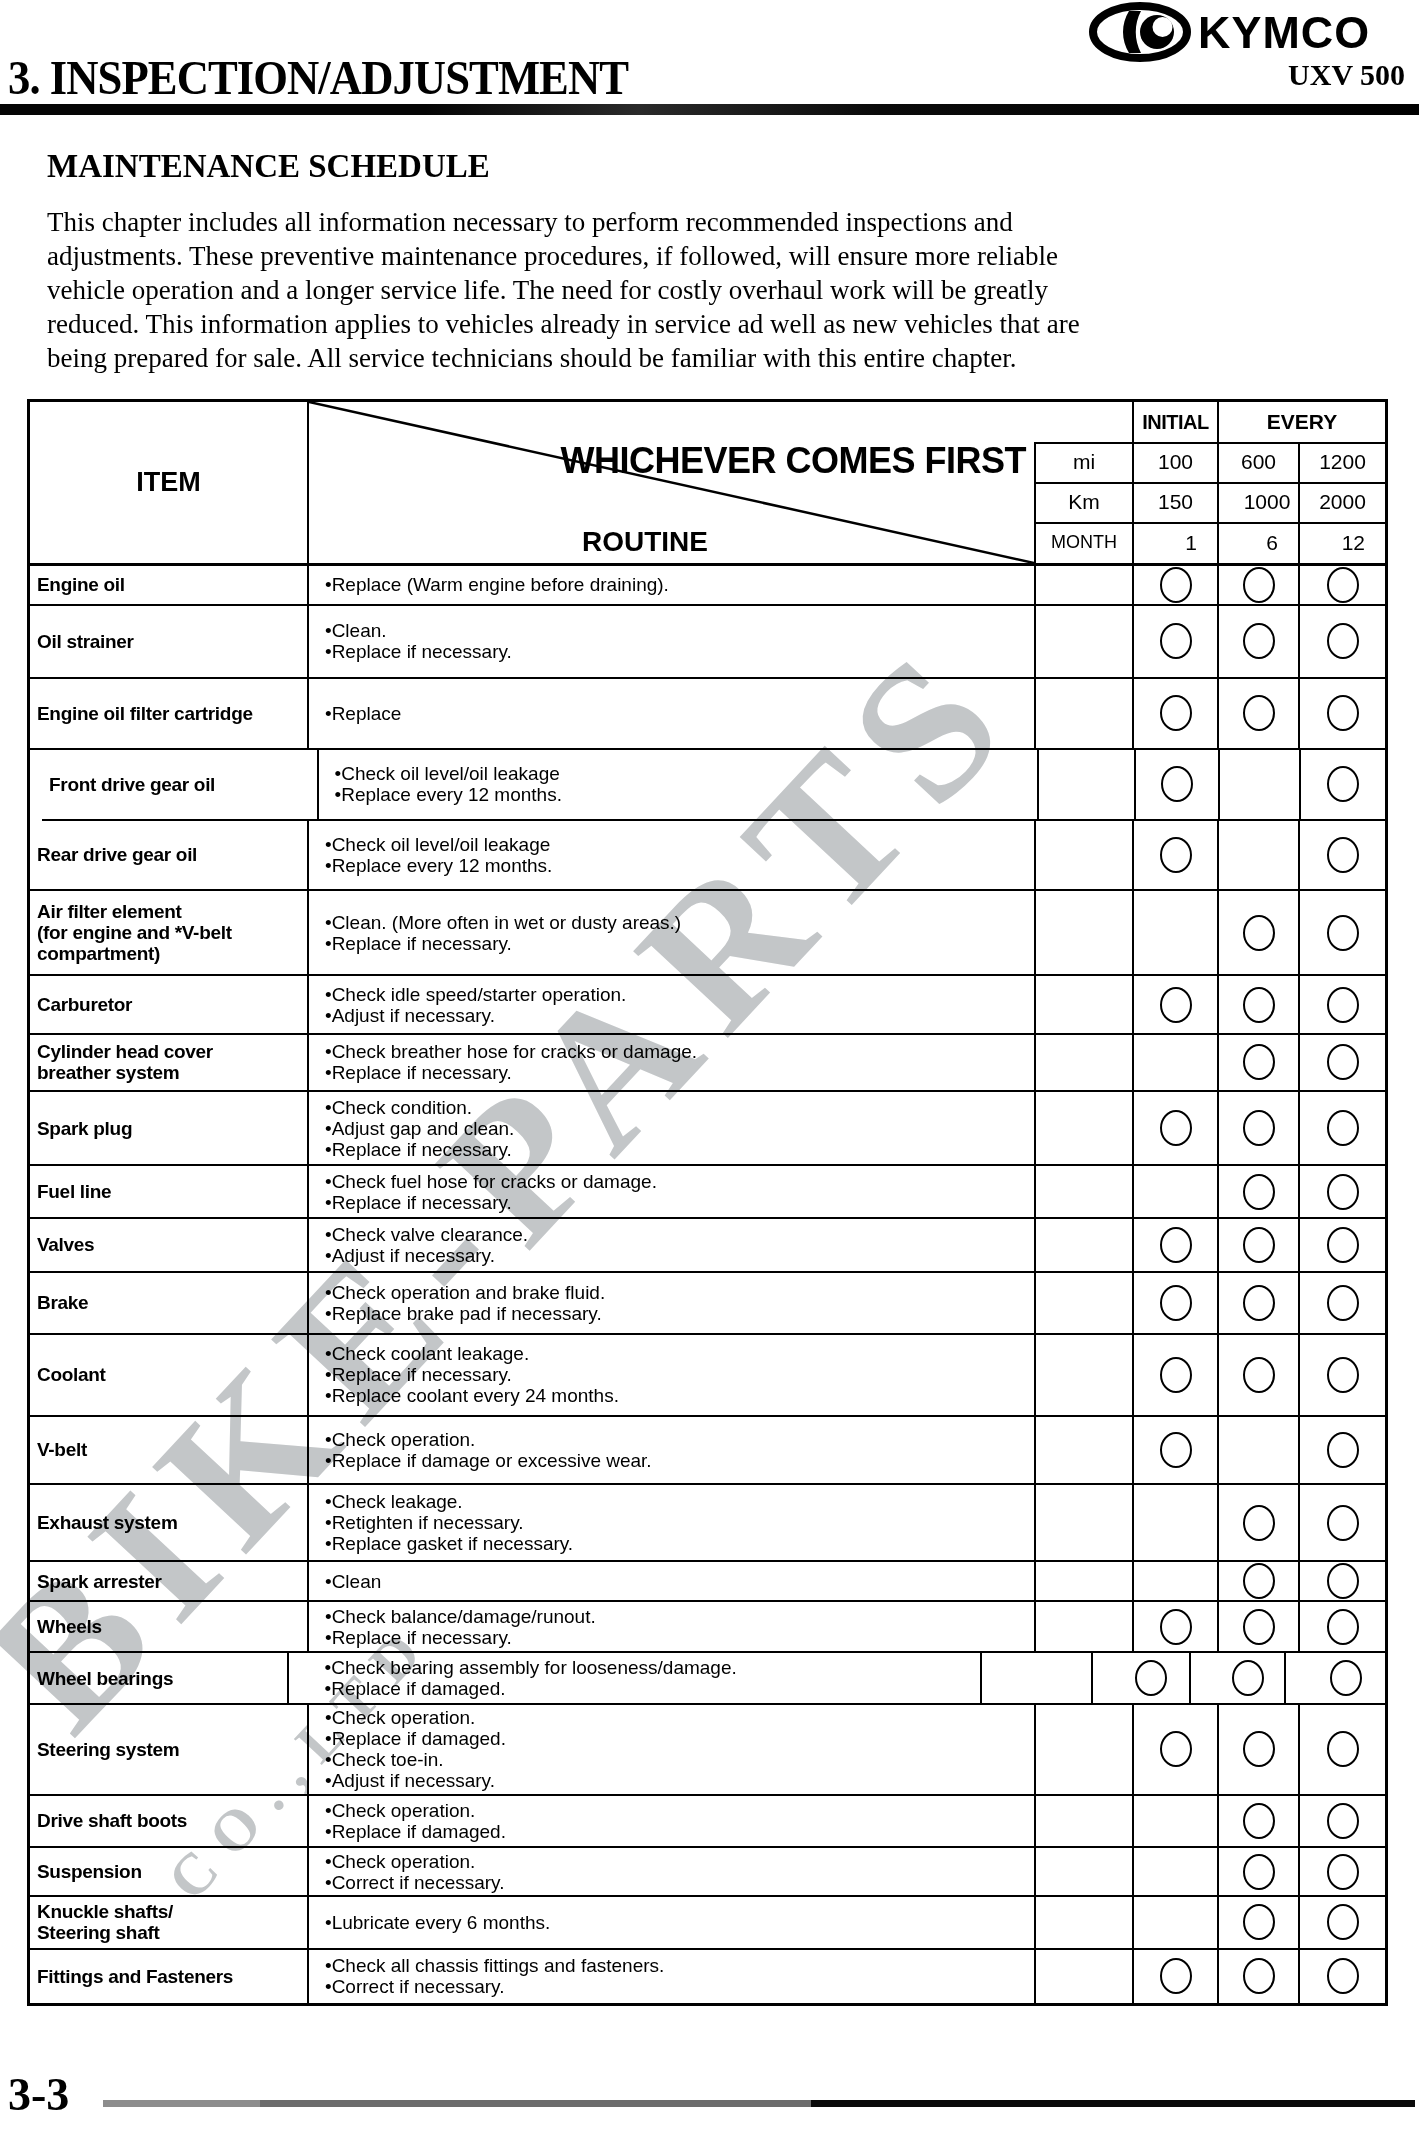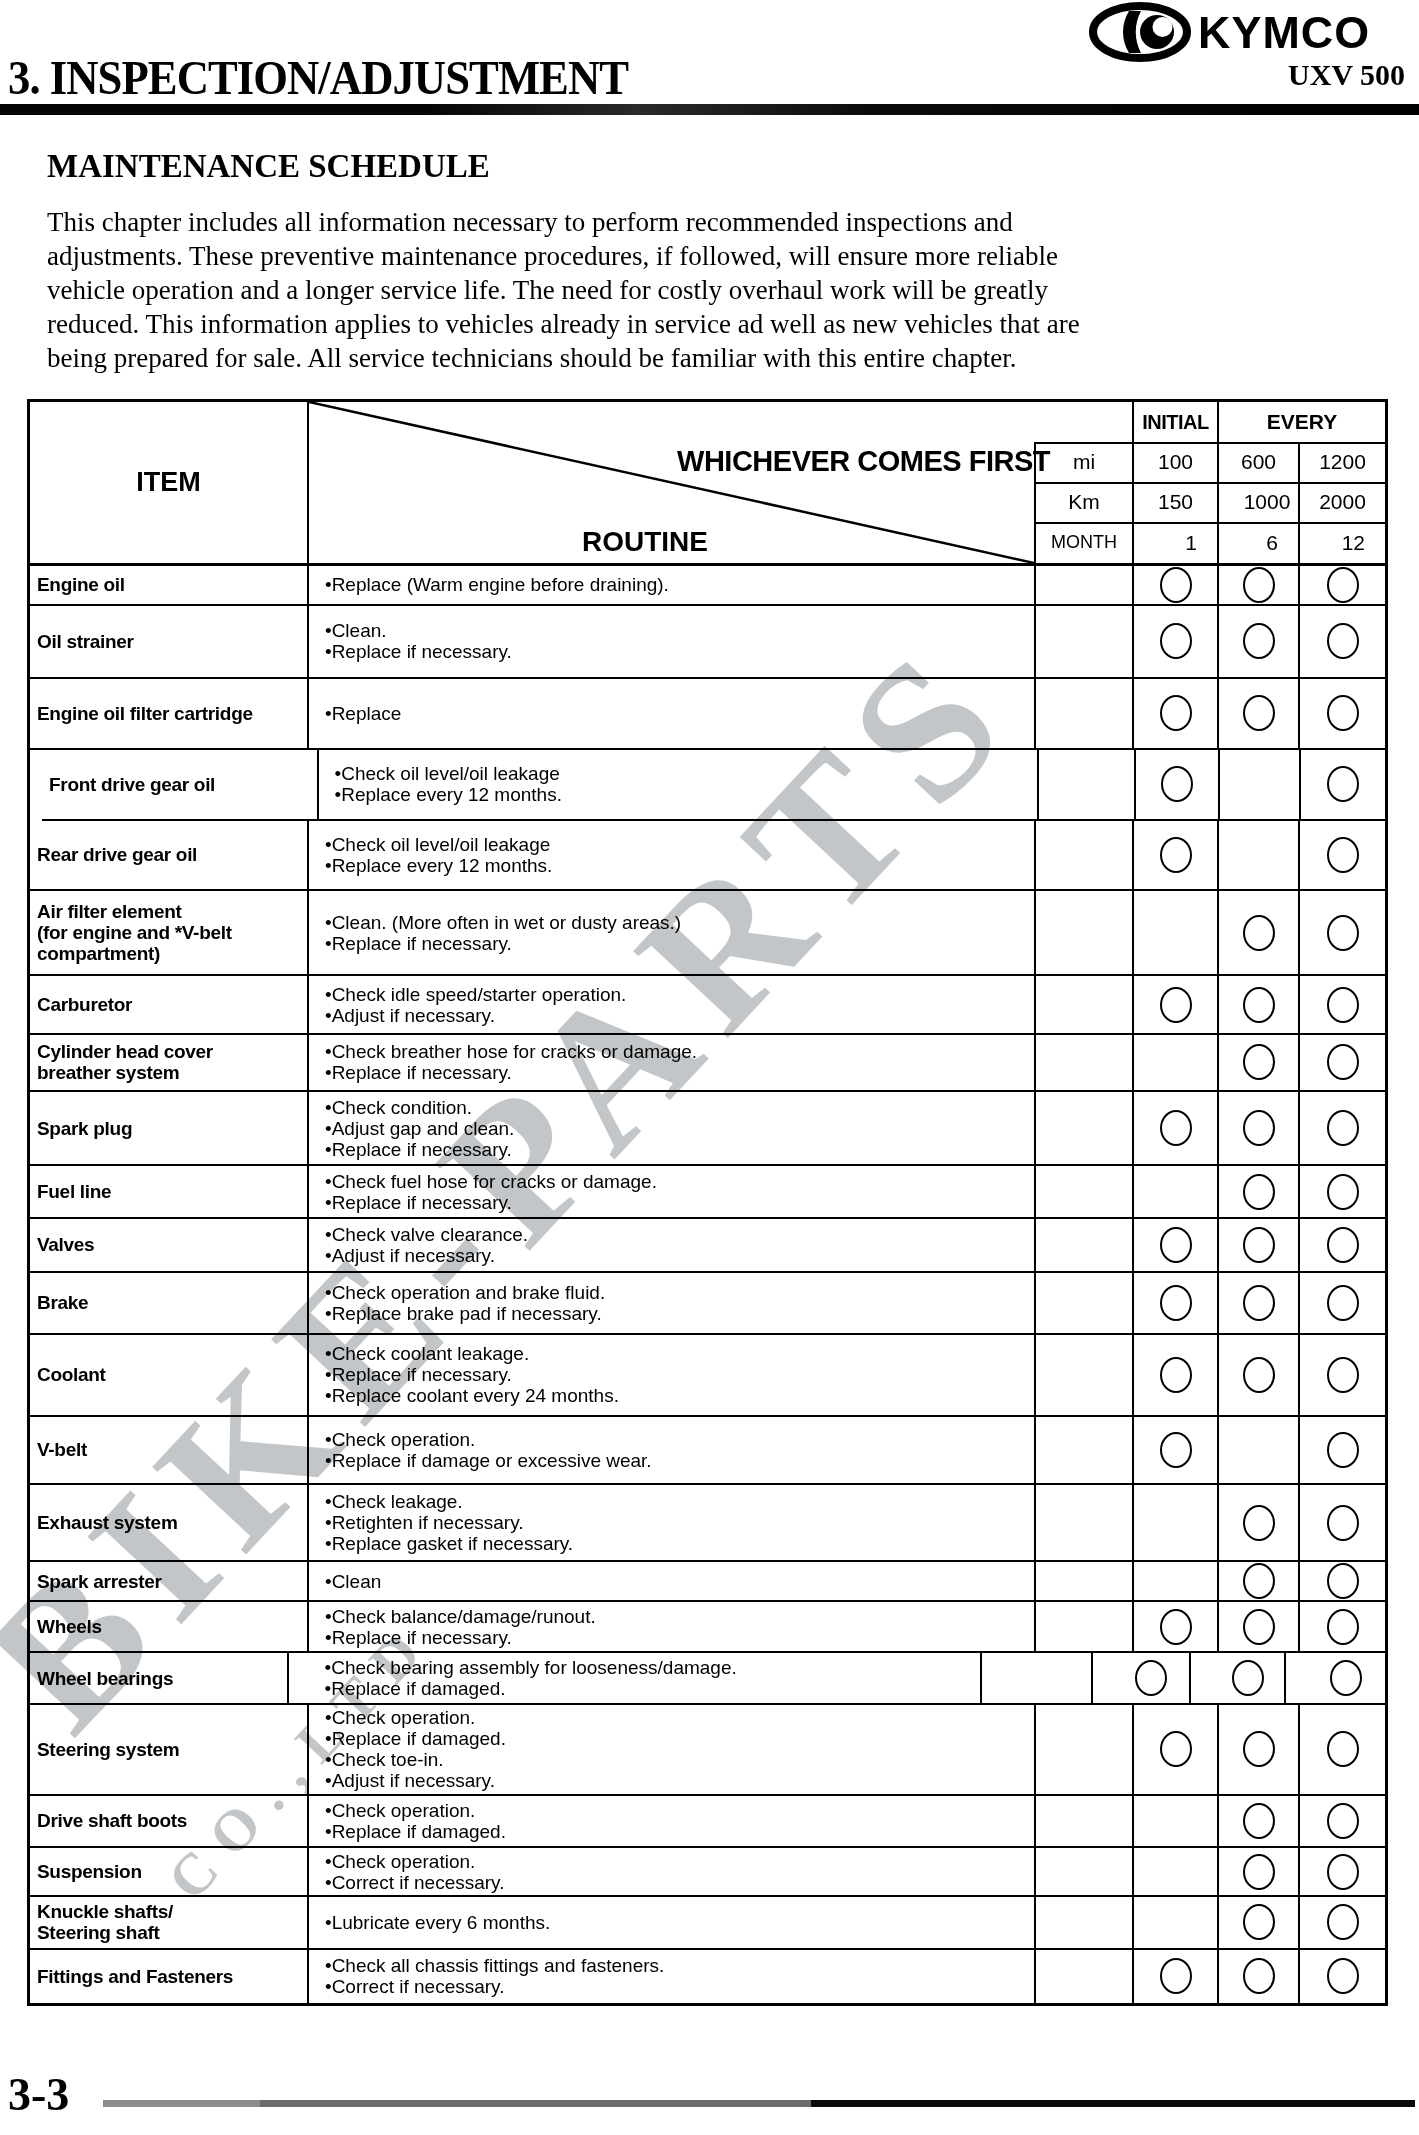--- a/index.html
+++ b/index.html
@@ -34,21 +34,21 @@
     transform:rotate(-47deg);}
 
   
   .sched{left:27px;top:399px;width:1355px;height:1601px;border:3px solid #000;
     background:transparent;z-index:2;}
   .thead{position:relative;width:1355px;height:161px;border-bottom:3px solid #000;}
   .hline,.vline{position:absolute;background:#000;}
   .cell{position:absolute;display:flex;align-items:center;justify-content:center;}
   .item-head{left:0;top:0;width:277px;height:161px;font-weight:bold;font-size:27px;}
   .whichever{left:279px;top:42px;width:717px;height:34px;justify-content:flex-end;
-    font-weight:bold;font-size:29px;letter-spacing:-.5px;padding-left:24px;}
+    font-weight:bold;font-size:36px;letter-spacing:-.5px;}
   .routine-head{left:530px;top:122px;width:170px;height:36px;font-weight:bold;font-size:28px;}
   .initial-head{left:1104px;top:0;width:83px;height:40px;font-weight:bold;font-size:20px;letter-spacing:-.5px;}
   .every-head{left:1189px;top:0;width:166px;height:40px;font-weight:bold;font-size:21px;}
   .unit-cell{font-size:21px;}
   .val-cell{font-size:21px;}
   .val-right{justify-content:flex-end;padding-right:20px;box-sizing:border-box;}
   .diag-svg{position:absolute;left:279px;top:0;}
 
   .tbody{display:flex;flex-direction:column;width:1355px;height:1437px;}
   .trow{display:flex;flex-direction:row;border-bottom:2px solid #000;min-height:0;

